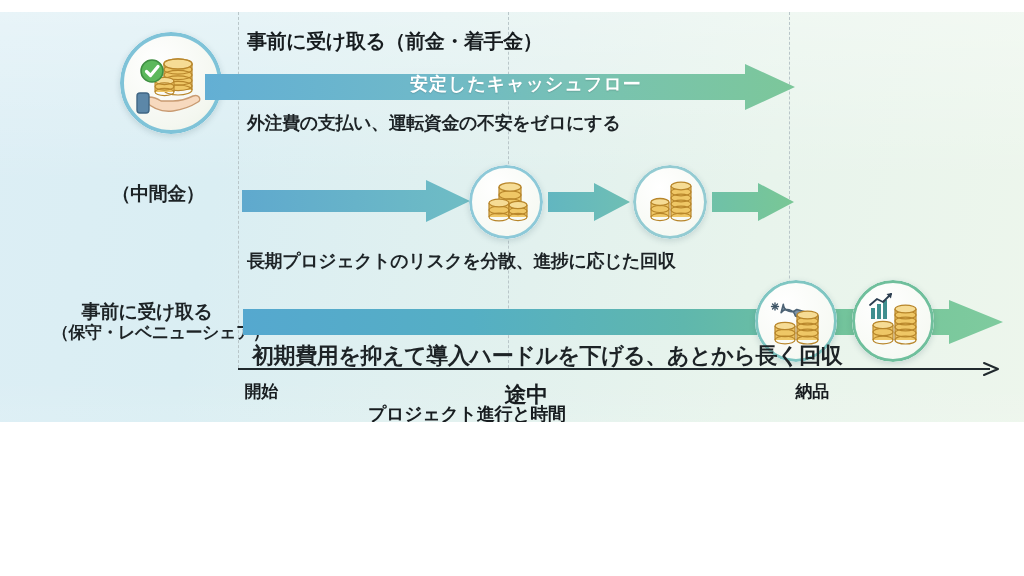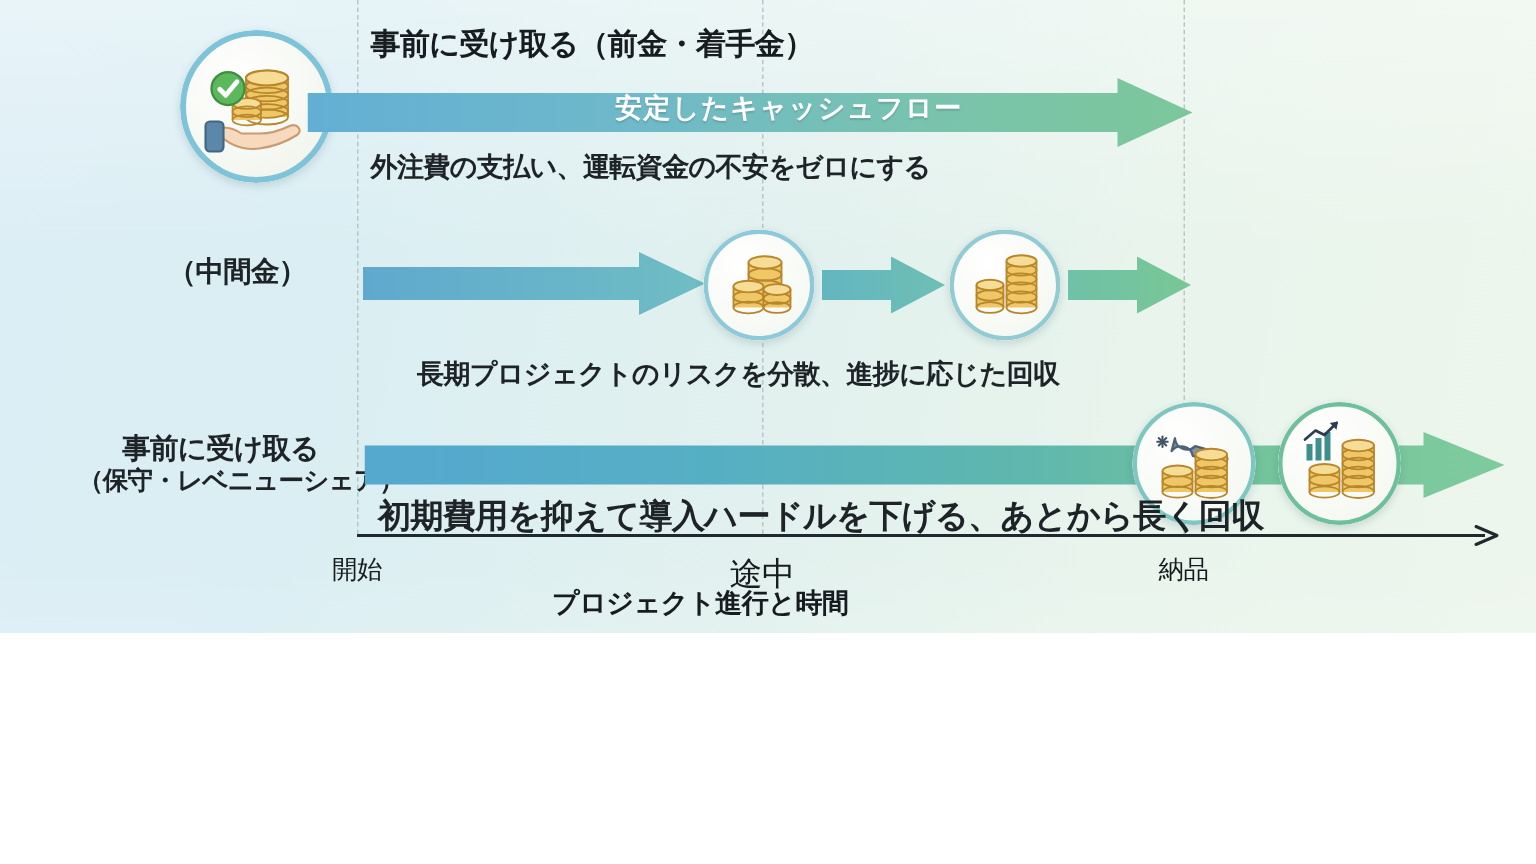--- a/index.html
+++ b/index.html
@@ -6,21 +6,21 @@
   body{
     width:1024px;height:576px;overflow:hidden;
     background:#ffffff;
     font-family:"Liberation Sans","DejaVu Sans",sans-serif;
     -webkit-font-smoothing:antialiased;
   }
   #root{position:relative;width:1024px;height:576px;}
 
   
   #diagram{
-    position:absolute;left:0;top:0;width:1024px;height:486px;
+    position:absolute;left:0;top:12px;width:1024px;height:486px;
     background:linear-gradient(100deg,#dceef5 0%,#daeef3 22%,#e2f1ee 52%,#e8f4ec 72%,#edf6ec 100%);
     overflow:hidden;
   }
   .sheen{
     position:absolute;inset:0;
     background:linear-gradient(180deg,rgba(255,255,255,.35) 0%,rgba(255,255,255,0) 35%,rgba(255,255,255,0) 75%,rgba(255,255,255,.18) 100%);
     pointer-events:none;
   }
 
   
@@ -55,22 +55,22 @@
     position:absolute;border-radius:50%;background:#ffffff;
     box-shadow:0 2px 6px rgba(40,80,90,.18);
     display:flex;align-items:center;justify-content:center;
     overflow:hidden;
   }
   .badge .ring{position:absolute;inset:0;border-radius:50%;}
 
   
   #axis{position:absolute;}
   .ticklabel{
-    position:absolute;color:#171c1f;font-weight:normal;white-space:nowrap;
-    letter-spacing:-0.3px;text-align:center;
+    position:absolute;color:#171c1f;font-weight:bold;white-space:nowrap;
+    letter-spacing:-0.3px;text-align:right;
   }
   #axistitle{
     position:absolute;color:#171c1f;font-weight:bold;white-space:nowrap;
     letter-spacing:-0.3px;text-align:left;
   }
 
   
   #summary{
     position:absolute;left:0;top:422px;width:1024px;height:154px;
     background:#ffffff;display:flex;align-items:center;
@@ -246,21 +246,21 @@
         <defs>
           <linearGradient id="g2c" x1="0" y1="0" x2="1" y2="0">
             <stop offset="0%" stop-color="#6FC1A8"></stop>
               <stop offset="100%" stop-color="#79C795"></stop>
           </linearGradient>
         </defs>
         <path d="M0 9 L46 9 L46 0 L82 19 L46 38 L46 29 L0 29 Z" fill="url(#g2c)"></path>
       </svg>
     </div>
 
-    <div class="caption" style="left:247px;top:237px;font-size:18px;margin-left:31px;">長期プロジェクトのリスクを分散、進捗に応じた回収</div>
+    <div class="caption" style="left:247px;top:237px;font-size:18px;">長期プロジェクトのリスクを分散、進捗に応じた回収</div>
 
     <div class="rowlabel" style="left:52px;top:288px;width:190px;font-size:19px;">
       <div>事前に受け取る</div>
       <div style="font-size:17px;">（保守・レベニューシェア）</div>
     </div>
 
     <div class="arrowbar" style="left:243px;top:288px;">
       <svg width="760" height="44" viewBox="0 0 760 44">
         <defs>
           <linearGradient id="g3" x1="0" y1="0" x2="1" y2="0">

